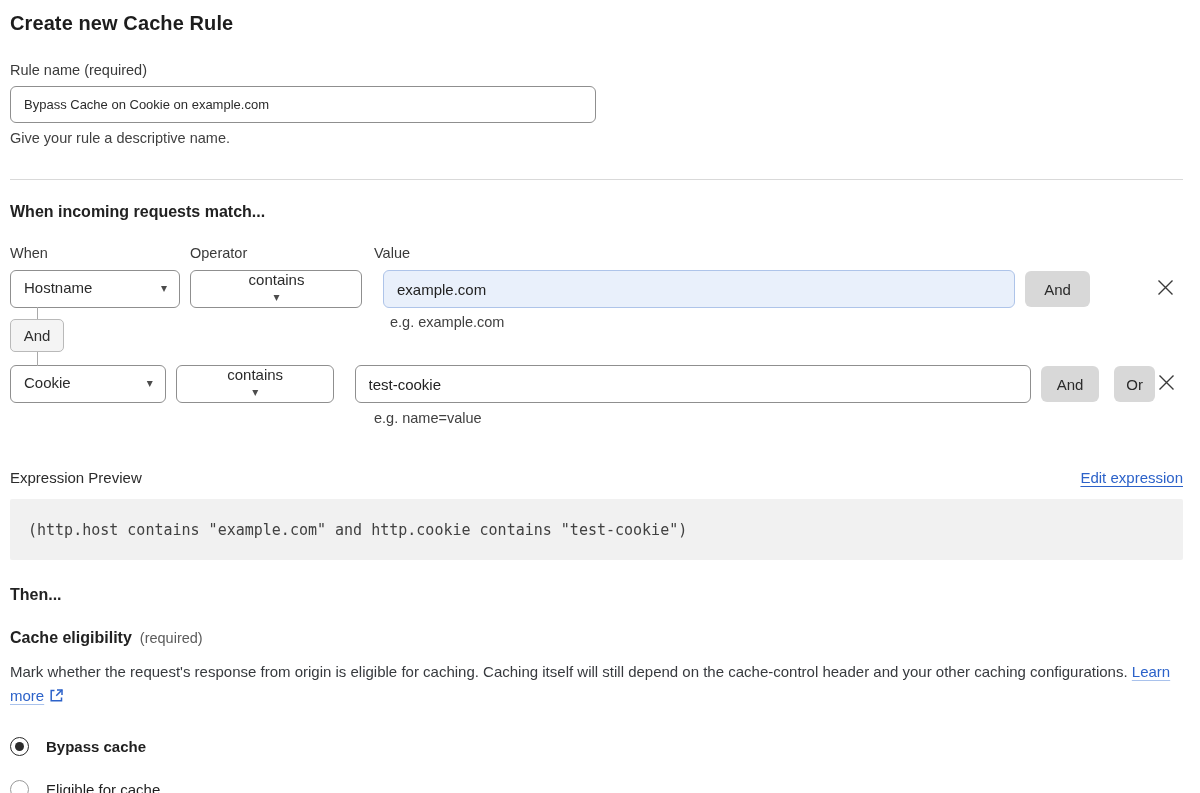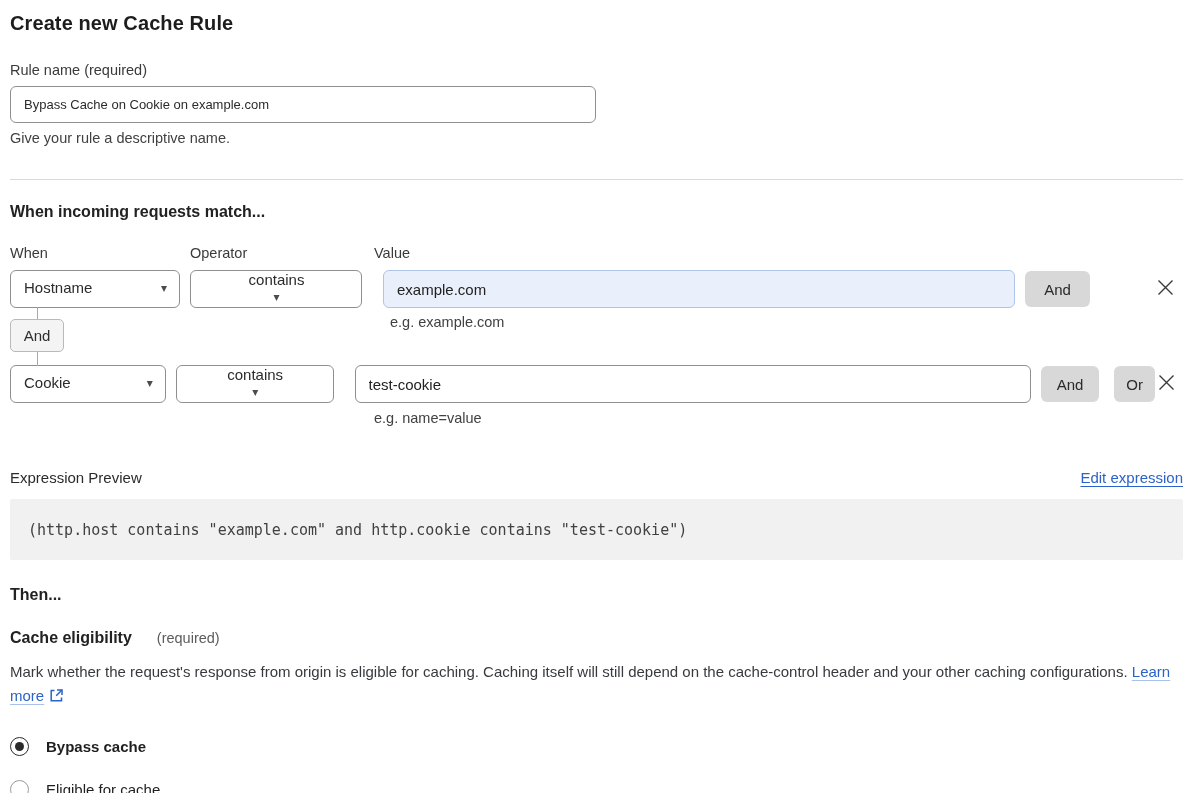--- a/index.html
+++ b/index.html
@@ -89,21 +89,21 @@
     margin-top: 13px; height: 61px; background: #f1f1f1; border-radius: 2px;
     display: flex; align-items: center; padding: 0 18px;
     font-family: "DejaVu Sans Mono", "Liberation Mono", monospace;
     font-size: 15px; color: #414141;
   }
 
   h2.then-heading { margin-top: 26px; font-size: 16px; font-weight: 700; color: #222; }
 
   .eligibility-title-row { margin-top: 25px; display: flex; align-items: baseline; }
   .eligibility-title { font-size: 16px; font-weight: 700; color: #222; }
-  .required-tag { margin-left: 25px; font-size: 14.5px; color: #5c5c5c; }
+  .required-tag { margin-left: 8px; font-size: 14.5px; color: #5c5c5c; }
 
   .description { margin-top: 13px; font-size: 15px; line-height: 24px; color: #373a3e; max-width: 1173px; }
   .learn-more-link {
     color: #2c62c9; text-decoration: underline; text-decoration-color: #a9c2ec;
     text-underline-offset: 3px; cursor: pointer;
   }
   .ext-icon { display: inline-block; vertical-align: -2px; margin-left: 5px; }
 
   .radio-option { display: flex; align-items: center; cursor: pointer; }
   .radio-option.first { margin-top: 27px; }

